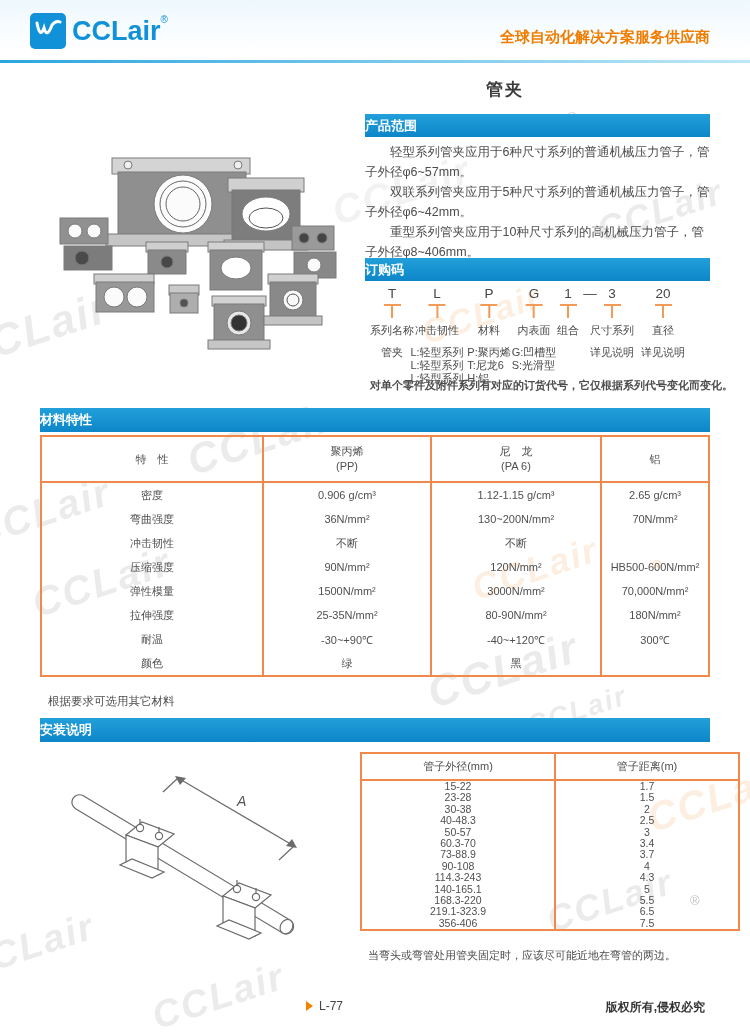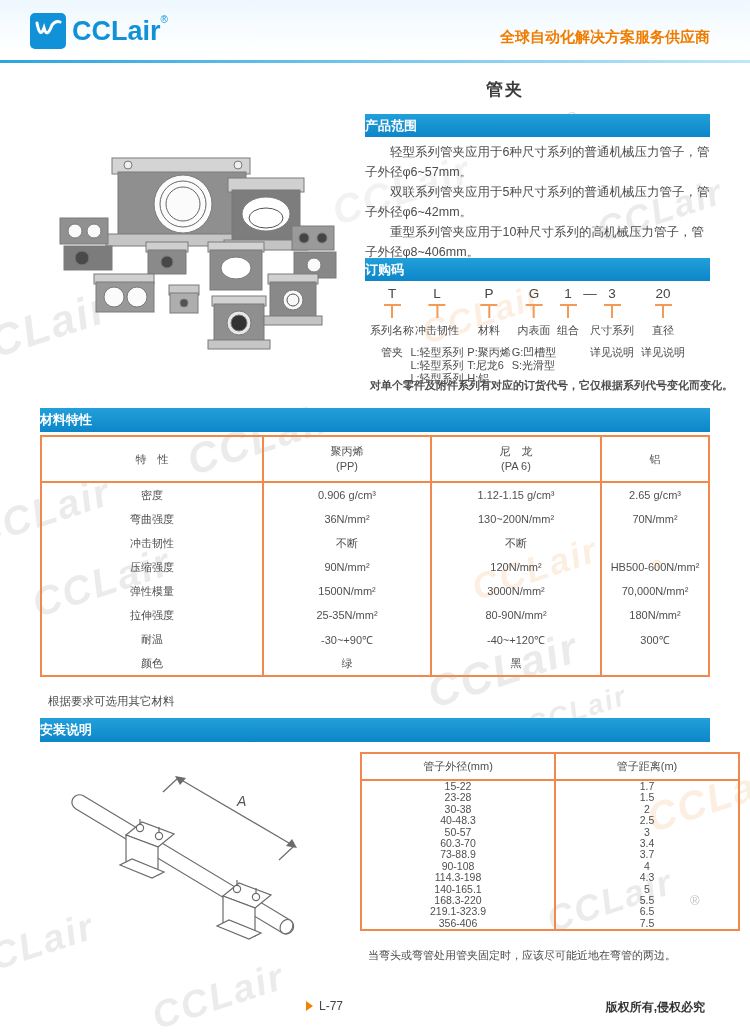--- a/index.html
+++ b/index.html
@@ -414,21 +414,21 @@
         </tr>
       <tr>
           <td>73-88.9</td>
           <td>3.7</td>
         </tr>
       <tr>
           <td>90-108</td>
           <td>4</td>
         </tr>
       <tr>
-          <td>114.3-198</td>
+          <td>114.3-243</td>
           <td>4.3</td>
         </tr>
       <tr>
           <td>140-165.1</td>
           <td>5</td>
         </tr>
       <tr>
           <td>168.3-220</td>
           <td>5.5</td>
         </tr>

